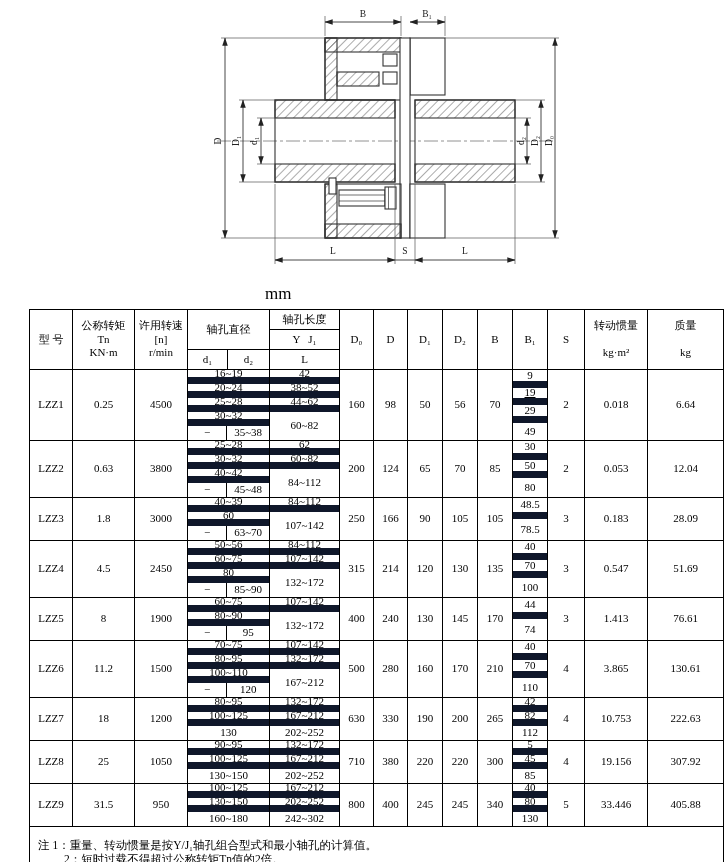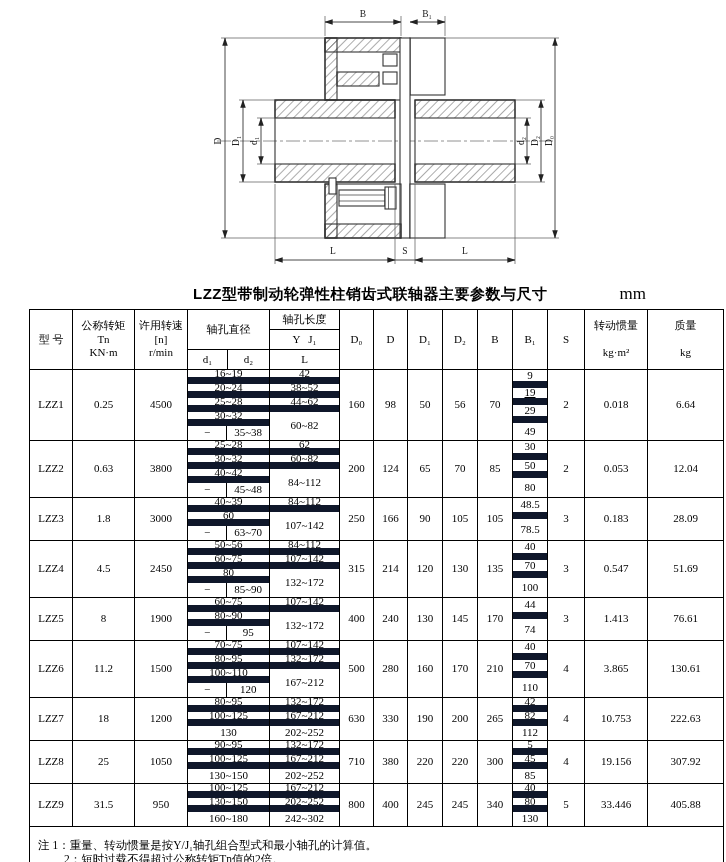--- a/index.html
+++ b/index.html
@@ -129,21 +129,20 @@
       <line class="dim" x1="70" y1="258" x2="190" y2="258" marker-start="url(#ah)" marker-end="url(#ah)"></line>
       <line class="dim" x1="190" y1="258" x2="210" y2="258"></line>
       <line class="dim" x1="210" y1="258" x2="310" y2="258" marker-start="url(#ah)" marker-end="url(#ah)"></line>
       <text x="128" y="252" text-anchor="middle">L</text>
       <text x="200" y="252" text-anchor="middle">S</text>
       <text x="260" y="252" text-anchor="middle">L</text>
     </svg>
   </div>
 
   <div class="title-row">
-    <span class="page-title">LZZ型带制动轮弹性柱销齿式联轴器主要参数与尺寸</span>
     <span class="unit">mm</span>
   </div>
 
   <table class="spec">
     <colgroup>
       <col style="width:43px">
         <col style="width:62px">
         <col style="width:53px">
       <col style="width:40px">
         <col style="width:42px">

